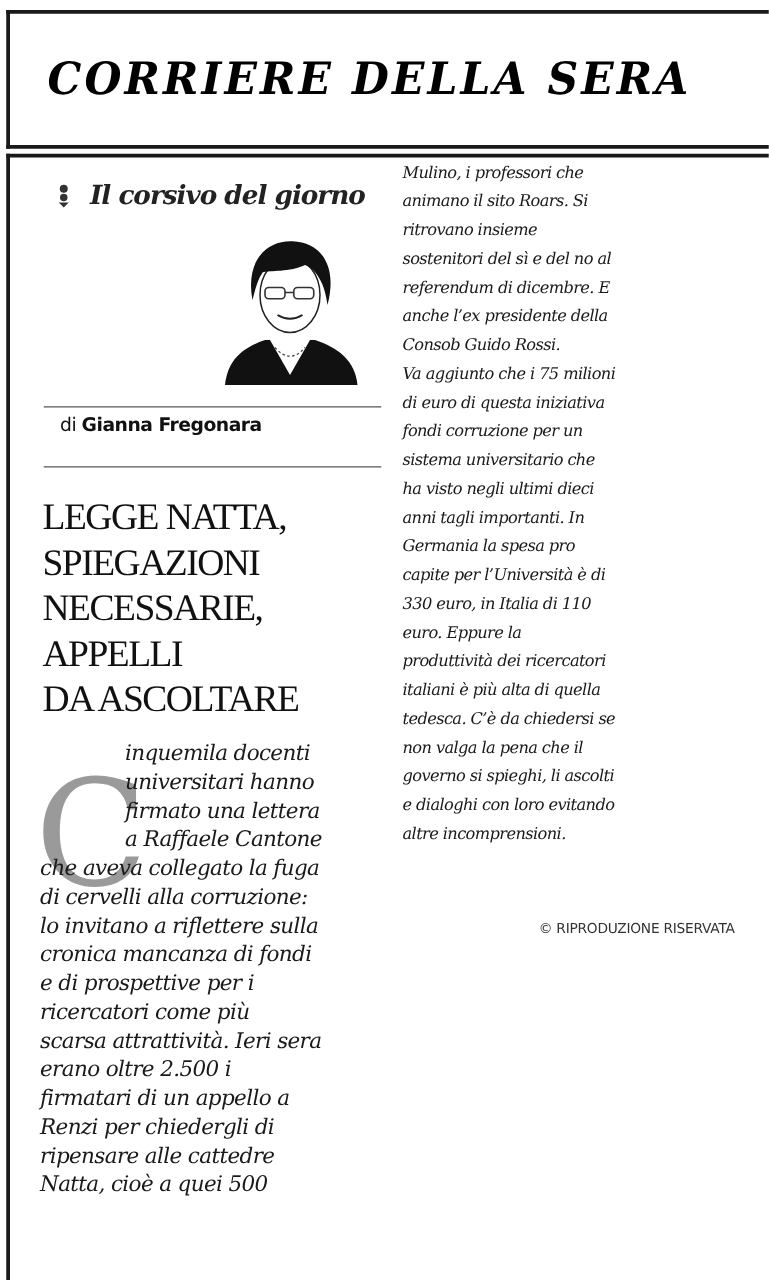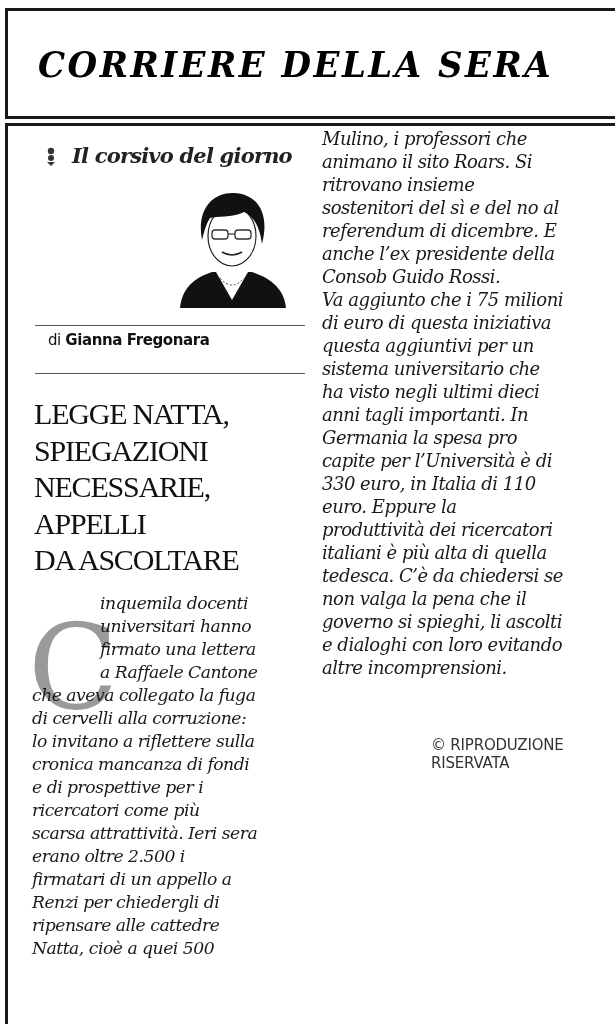--- a/index.html
+++ b/index.html
@@ -12,23 +12,23 @@
   .kicker-text { position:absolute; left:72px; top:143px; }
   .portrait { position:absolute; left:172px; top:188px; width:120px; height:122px; }
   .rule { position:absolute; left:35px; width:270px; height:1px; background:#555; }
   .byline { position:absolute; left:48px; top:331px; font-family:"DejaVu Sans", sans-serif; font-size:15px; color:#111; letter-spacing:-0.4px; }
   .byline b { font-weight:bold; }
   .headline { position:absolute; left:34px; top:396px; font-family:"Liberation Serif", serif; font-size:30px; line-height:36.5px; letter-spacing:-1.2px; color:#111; }
   .dropcap { position:absolute; left:28px; top:608px; font-family:"DejaVu Serif", serif; font-size:118px; line-height:118px; color:#9a9a9a; font-weight:normal; }
   .col-left { position:absolute; left:32px; top:592px; width:285px; font-family:"DejaVu Serif", serif; font-style:italic; font-size:17.2px; line-height:23px; letter-spacing:-0.5px; color:#1a1a1a; }
   .col-left .line { white-space:nowrap; height:23px; }
   .col-left .indent { padding-left:68px; }
-  .col-right { position:absolute; left:322px; top:127px; width:290px; font-family:"DejaVu Serif", serif; font-style:italic; font-size:18px; line-height:23px; letter-spacing:-0.5px; color:#1a1a1a; }
+  .col-right { position:absolute; left:322px; top:127px; width:290px; font-family:"DejaVu Serif", serif; font-style:italic; font-size:13px; line-height:23px; letter-spacing:-0.5px; color:#1a1a1a; }
   .col-right .line { white-space:nowrap; height:23px; }
-  .copyright { position:absolute; left:431px; top:736px; font-family:"DejaVu Sans", sans-serif; font-size:15px; color:#333; letter-spacing:-0.2px; }
+  .copyright { position:absolute; left:431px; top:736px; font-family:"DejaVu Sans", sans-serif; font-size:11px; color:#333; letter-spacing:-0.2px; }
 </style>
 </head>
 <body>
 
 <div class="masthead-box"></div>
 <div class="masthead">CORRIERE DELLA SERA</div>
 
 <div class="article-box"></div>
 
 <div>
@@ -91,21 +91,21 @@
 <div class="col-right">
   <div class="line">Mulino, i professori che</div>
   <div class="line">animano il sito Roars. Si</div>
   <div class="line">ritrovano insieme</div>
   <div class="line">sostenitori del sì e del no al</div>
   <div class="line">referendum di dicembre. E</div>
   <div class="line">anche l’ex presidente della</div>
   <div class="line">Consob Guido Rossi.</div>
   <div class="line">Va aggiunto che i 75 milioni</div>
   <div class="line">di euro di questa iniziativa</div>
-  <div class="line">questa aggiuntivi per un</div>
+  <div class="line">fondi corruzione per un</div>
   <div class="line">sistema universitario che</div>
   <div class="line">ha visto negli ultimi dieci</div>
   <div class="line">anni tagli importanti. In</div>
   <div class="line">Germania la spesa pro</div>
   <div class="line">capite per l’Università è di</div>
   <div class="line">330 euro, in Italia di 110</div>
   <div class="line">euro. Eppure la</div>
   <div class="line">produttività dei ricercatori</div>
   <div class="line">italiani è più alta di quella</div>
   <div class="line">tedesca. C’è da chiedersi se</div>

